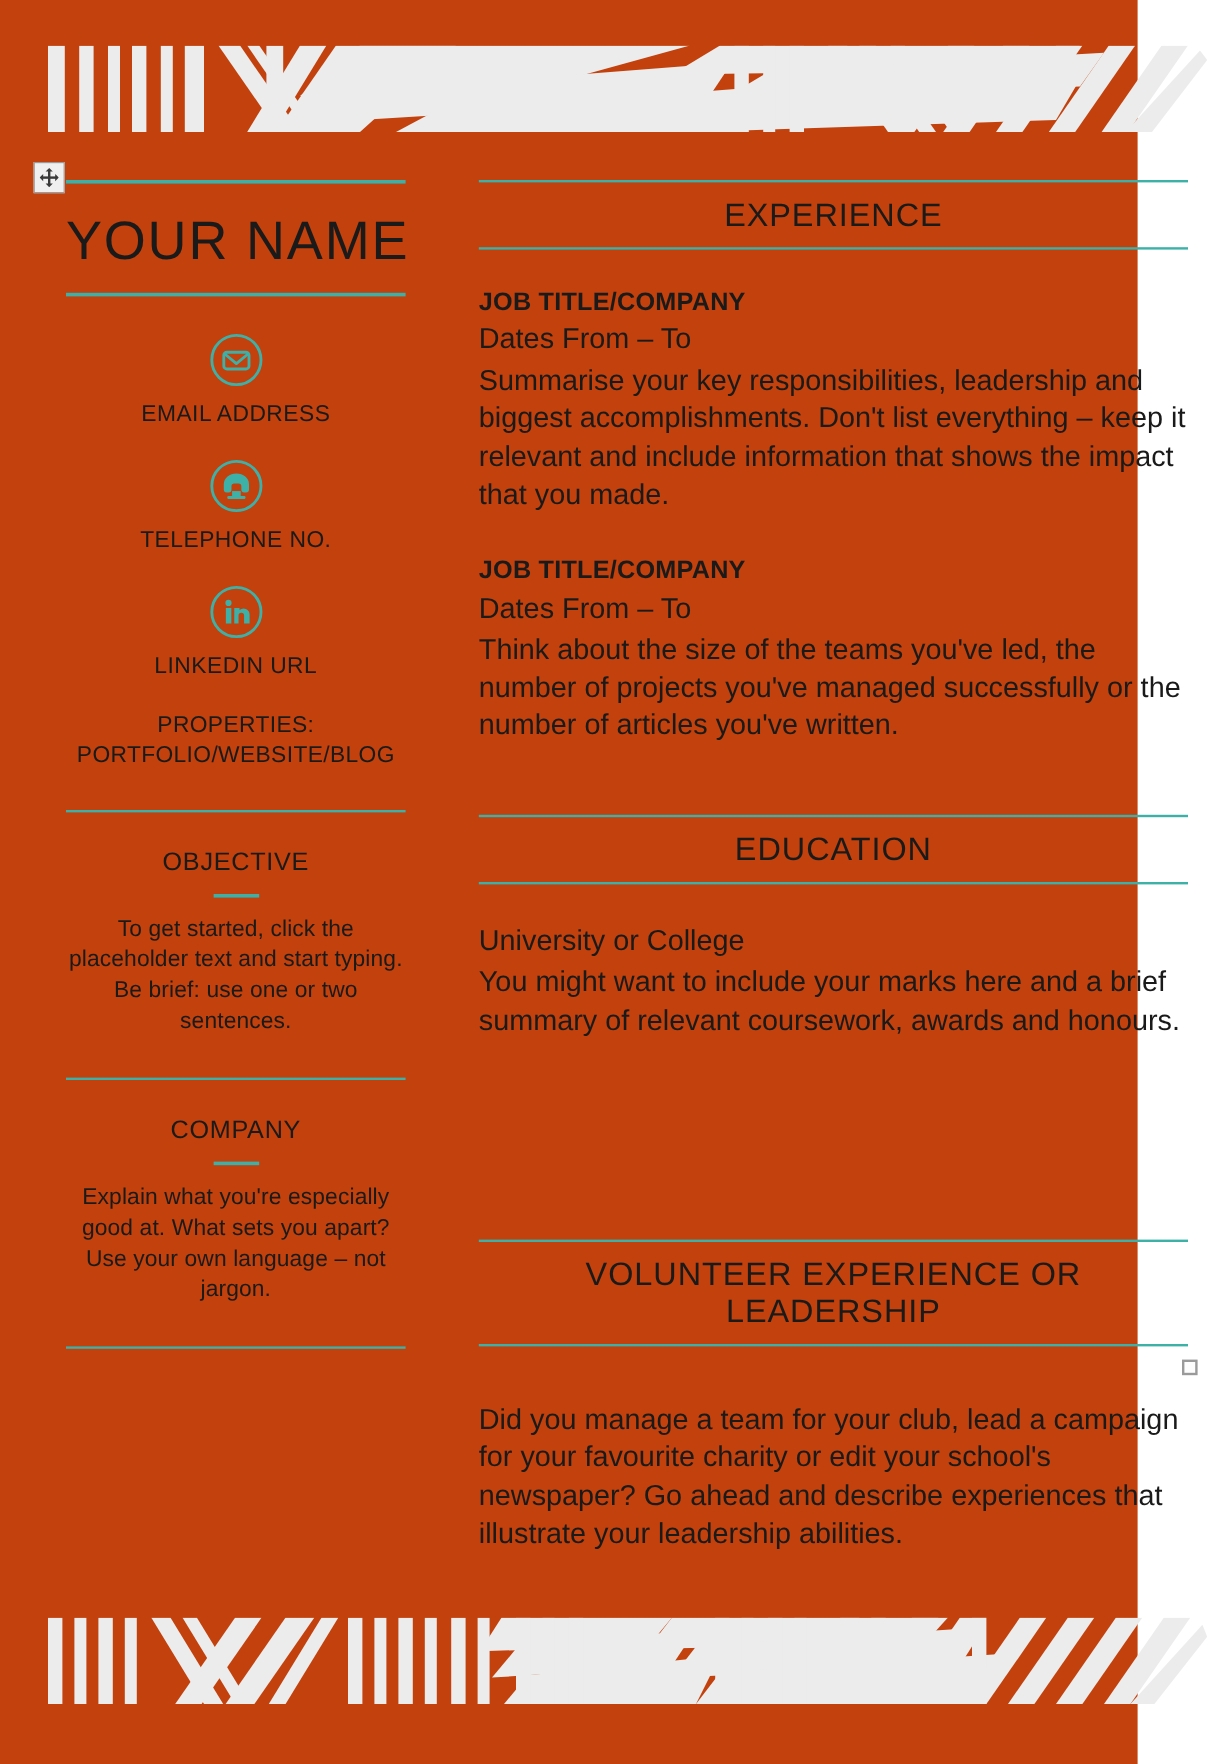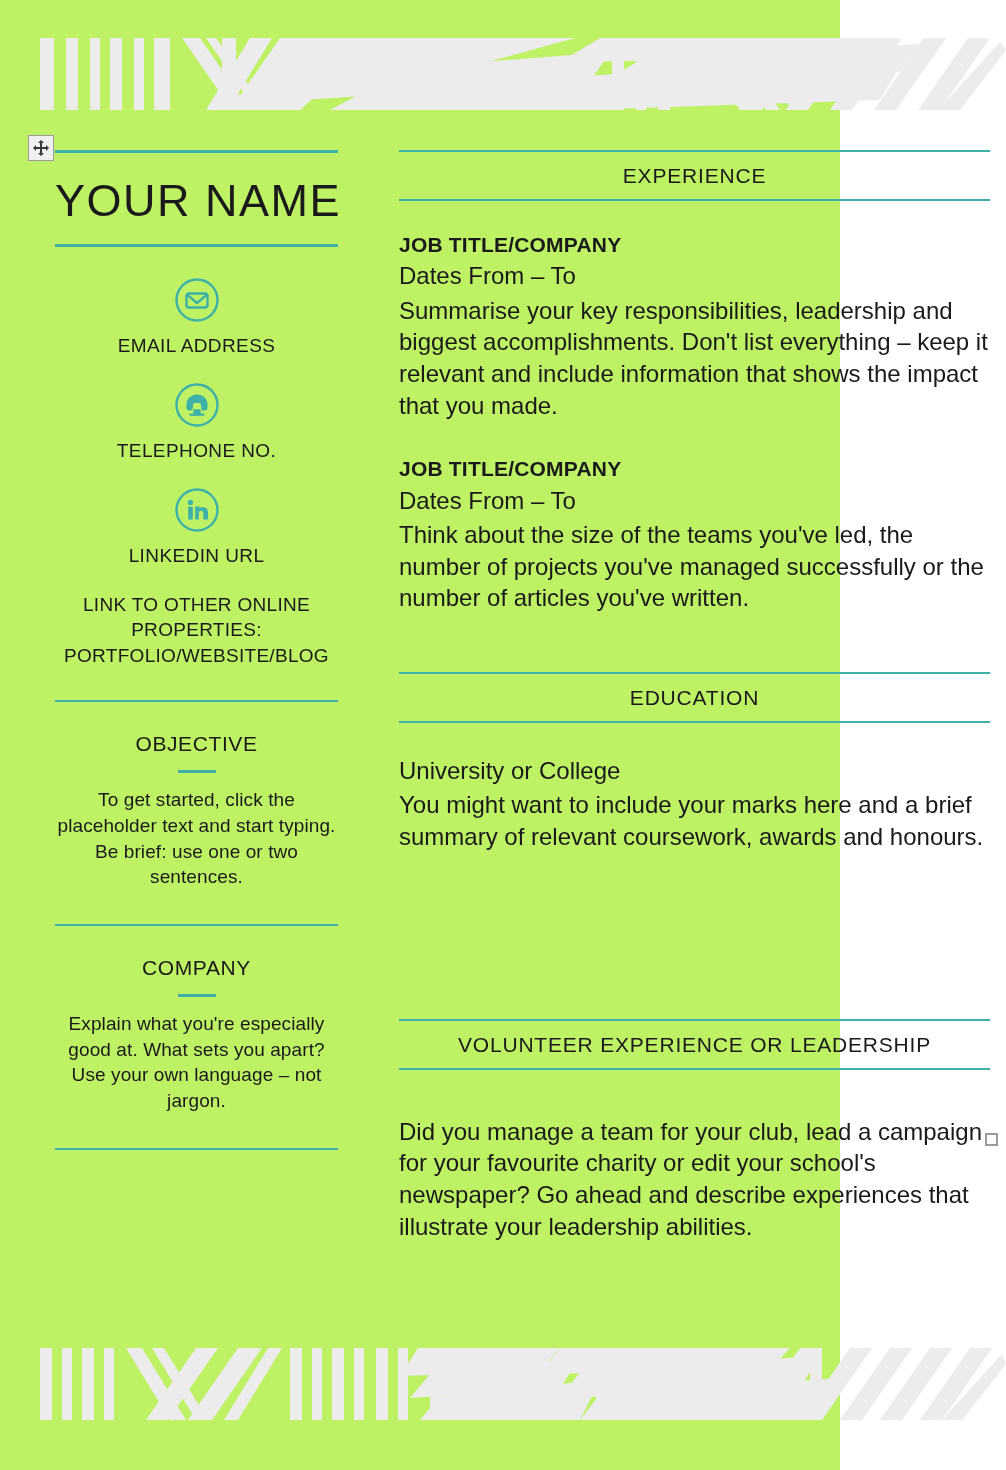--- a/index.html
+++ b/index.html
@@ -4,21 +4,21 @@
 <title>Resume Template</title>
 <style>
   * { margin:0; padding:0; box-sizing:border-box; }
   html, body {
     width:1006px; height:1470px;
     background:#ffffff;
     font-family:"Liberation Sans", sans-serif;
     color:#1a1a1a;
     overflow:hidden;
   }
-  .page { position:relative; width:840px; height:1470px; background:#bef264; }
+  .page { position:relative; width:948px; height:1470px; background:#c2410c; }
 
   
   .band { position:absolute; left:0; width:1006px; overflow:hidden; }
   .band svg { display:block; }
   .band-top    { top:38px;  height:72px; }
   .band-bottom { top:1348px;height:72px; }
 
   
   .move-handle {
     position:absolute; left:28px; top:135px;
@@ -86,21 +86,21 @@
   .lsection-body {
     font-size:19px;
     line-height:1.35;
     margin-top:14px;
     letter-spacing:0.1px;
   }
 
   
   .rsection-title {
     text-align:center;
-    font-size:21px;
+    font-size:27px;
     letter-spacing:0.8px;
     padding:12px 0 11px 0;
   }
   .entry { text-align:left; }
   .entry-title {
     font-size:21px;
     font-weight:bold;
     letter-spacing:0.2px;
     line-height:1.3;
   }
@@ -204,21 +204,20 @@
       <svg class="icon-circle" viewBox="0 0 46 46" xmlns="http://www.w3.org/2000/svg">
         <circle cx="23" cy="23" r="20.5" fill="none" stroke="#3db0a8" stroke-width="2.4"></circle>
         <circle cx="16.4" cy="15.4" r="2.6" fill="#3db0a8"></circle>
         <rect x="14.2" y="19.6" width="4.6" height="13" fill="#3db0a8"></rect>
         <path d="M21.2,19.6 h4.4 v1.8 a5,5 0 0 1 8.4,3.6 v7.6 h-4.6 v-6.6 a2.3,2.3 0 0 0 -4.6,0 v6.6 h-3.6 z" fill="#3db0a8"></path>
       </svg>
       <div class="contact-label">LINKEDIN URL</div>
     </div>
 
     <div class="links-block">
-      <div>LINK TO OTHER ONLINE</div>
       <div>PROPERTIES:</div>
       <div>PORTFOLIO/WEBSITE/BLOG</div>
     </div>
 
     <div style="height:32px"></div>
     <div class="rule-thin"></div>
 
     <div class="lsection">
       <div class="lsection-title">OBJECTIVE</div>
       <div class="rule-short"></div>

